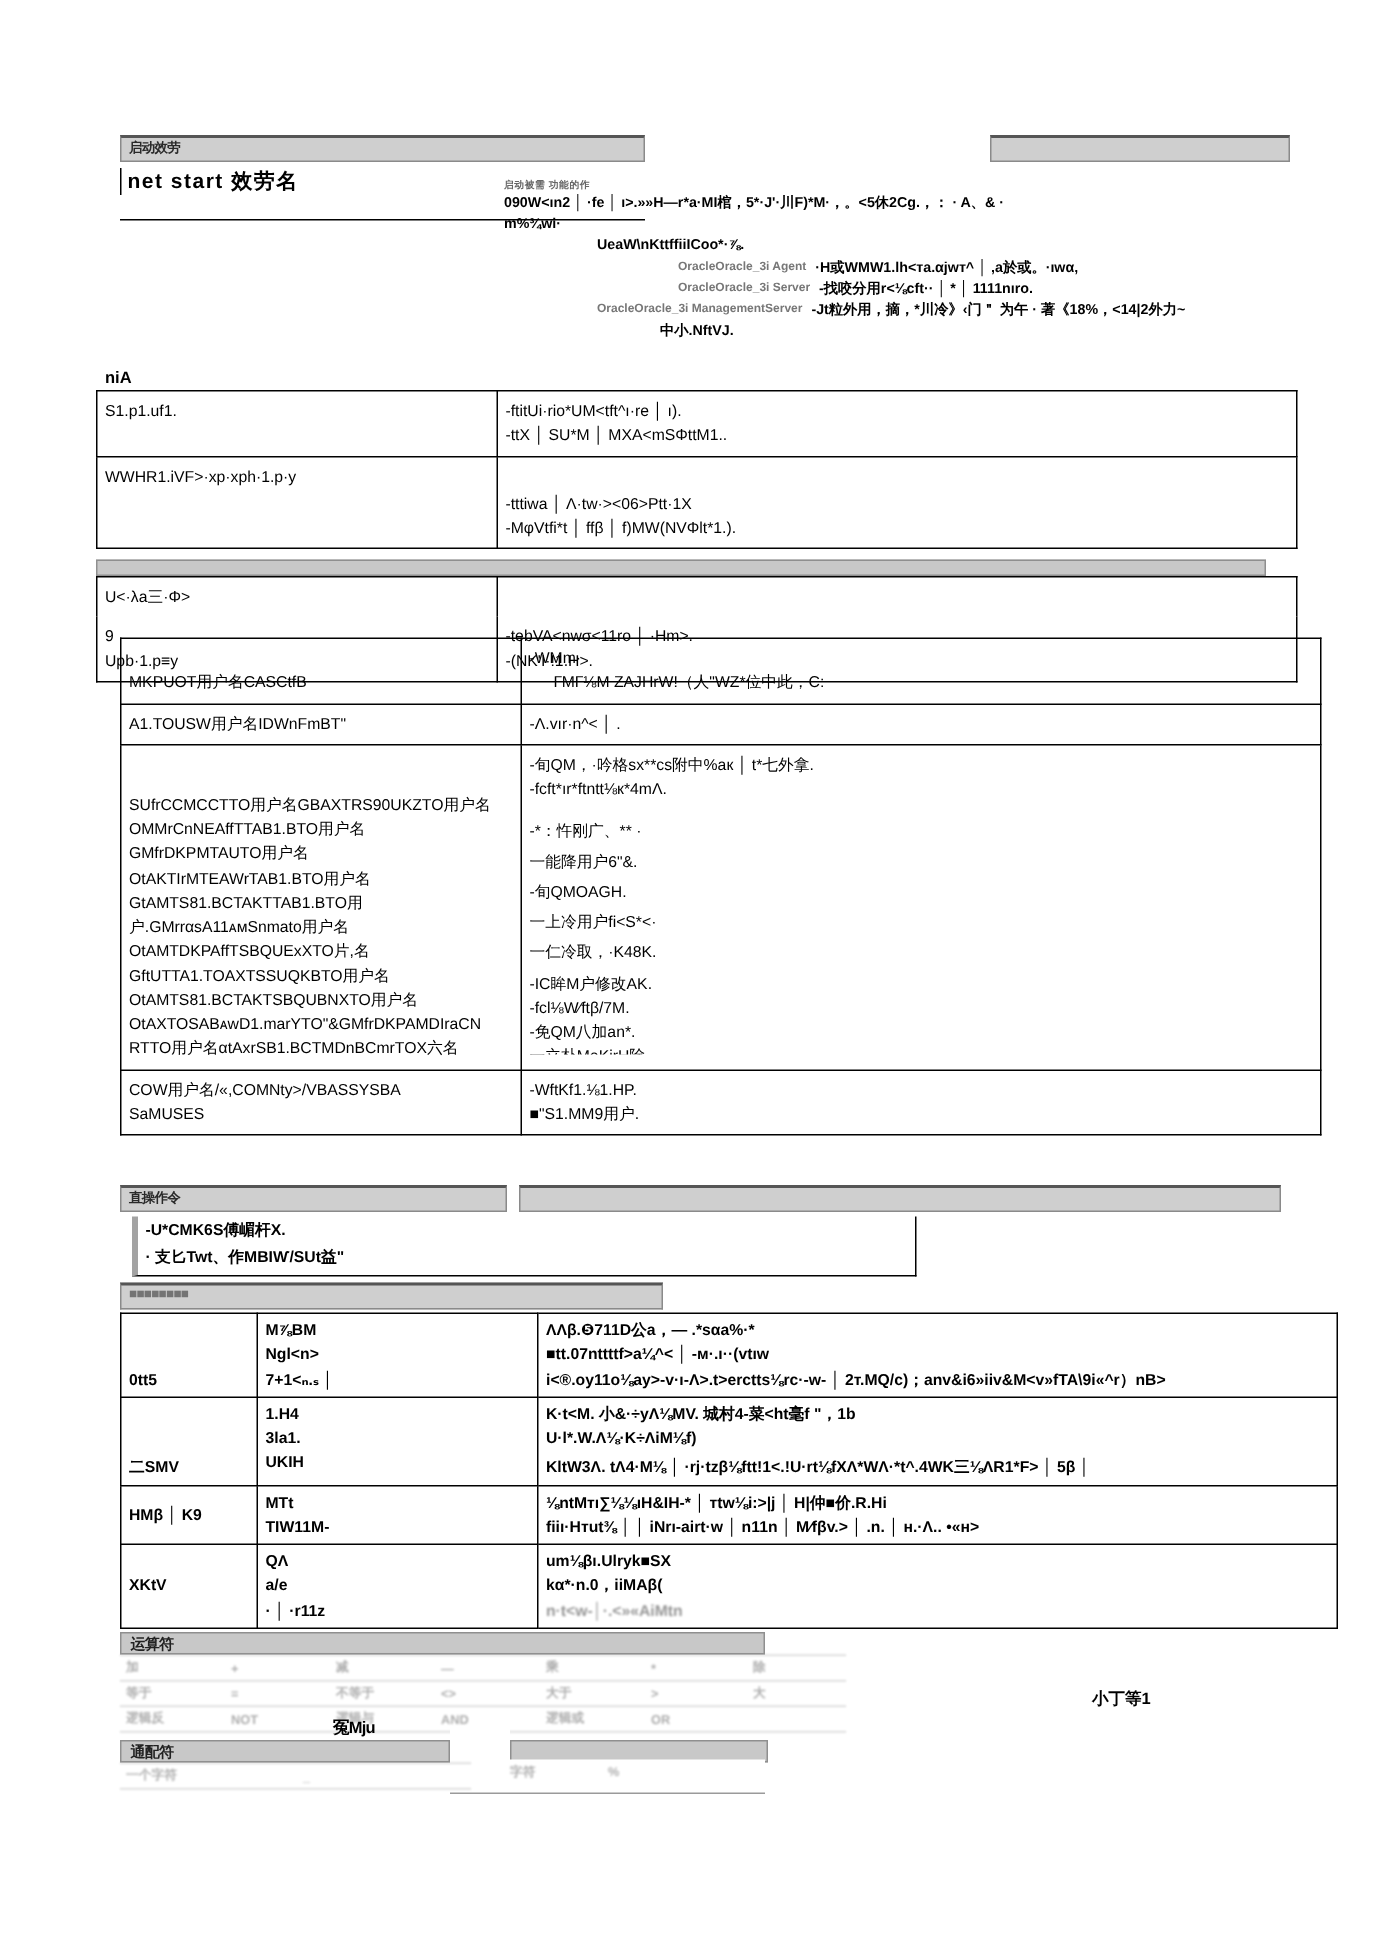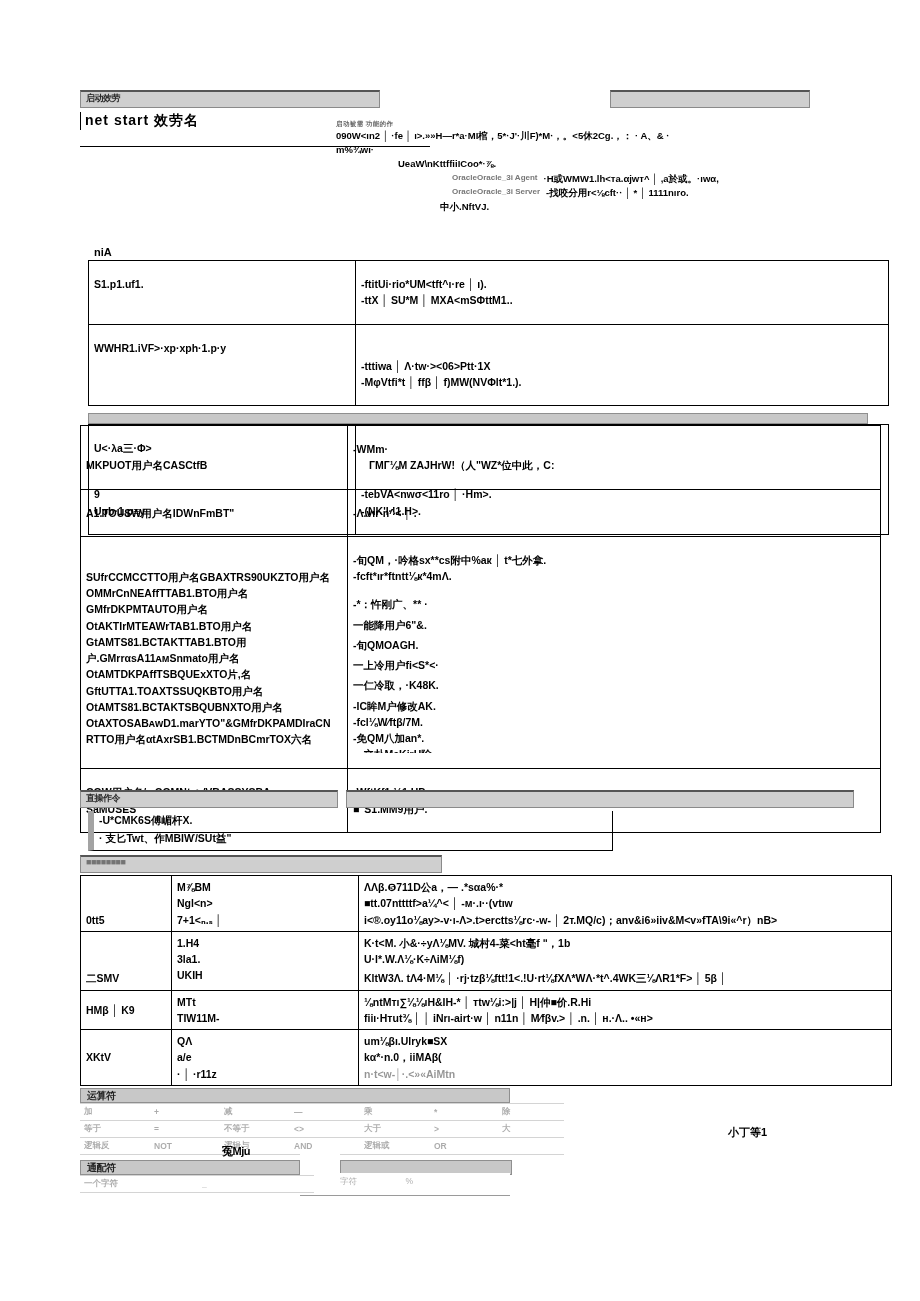--- a/index.html
+++ b/index.html
@@ -9,45 +9,45 @@
     color:#000;
     position:relative;
     overflow:hidden;
     -webkit-font-smoothing:none;
   }
   .page{position:absolute;left:0;top:0;width:920px;height:1301px;}
 
   
   #secA{position:absolute;left:80px;top:90px;width:780px;}
   .bandrow{display:flex;}
-  .bandL{width:300px;}
+  .bandL{width:350px;}
   .bandR{width:200px;margin-left:230px;}
   .barbox{border:1px solid #8a8a8a;border-top:2px solid #555;background:#cfcfcf;height:15px;
           position:relative;}
   .barlabel{position:absolute;left:5px;top:0px;font-size:9px;font-weight:bold;color:#2a2a2a;
             letter-spacing:-0.5px;filter:blur(0.35px);}
   .netline{font-size:14px;font-weight:bold;letter-spacing:1px;margin-top:4px;padding-left:4px;
            border-left:1px solid #000;}
   .ruleA{border-bottom:1.5px solid #000;width:350px;}
 
   
   #colA{position:absolute;left:336px;top:119px;width:530px;font-size:9.5px;font-weight:bold;line-height:1.5;}
   .tiny{font-size:6.5px;color:#666;filter:blur(0.5px);letter-spacing:0.4px;}
   .orafade{color:#777;filter:blur(0.45px);font-size:8px;}
   .r-ind-1{padding-left:116px;}
   .r-ind-2{padding-left:104px;}
   .r-ind-3{padding-left:62px;}
 
   
-  #secB{position:absolute;left:88px;top:246px;width:780px;}
+  #secB{position:absolute;left:64px;top:246px;width:780px;}
   .minihead{font-size:11px;font-weight:bold;padding-left:6px;margin-bottom:2px;}
 
   .twocol{width:778px;border-collapse:collapse;table-layout:fixed;}
-  .twocol td{border:1px solid #000;vertical-align:top;font-size:10.5px;font-weight:bold;
-             line-height:1.55;padding:15px 5px;}
+  .twocol td{border:1px solid #000;vertical-align:top;font-size:10.5px;font-weight:normal;
+             line-height:1.55;padding:5px 5px;}
   .twocol td.c1{width:256px;}
   .twocol td.c2{width:522px;}
 
   .sep{height:7px;background:#fff;border:none;}
   .graystrip{height:9px;background:#c8c8c8;border:1px solid #8f8f8f;}
 
   
   #secC{position:absolute;left:80px;top:425px;width:780px;}
 
   
@@ -109,20 +109,24 @@
     <div>m%¾wi·</div>
     <div class="r-ind-3">UeaW\nKttffiiICoo*·⅞.</div>
     <div style="display:flex">
         <span class="r-ind-1 orafade">OracleOracle_3i Agent</span>
       <span style="margin-left:6px">·H或WMW1.lh&lt;тa.αjwт^ │ ,a於或。·ıwα,</span>
       </div>
     <div style="display:flex">
         <span class="r-ind-1 orafade">OracleOracle_3i Server</span>
       <span style="margin-left:6px">-找咬分用r&lt;⅛cft·· │ * │ 1111nıro.</span>
       </div>
+    <div style="display:flex">
+        <span class="r-ind-3 orafade">OracleOracle_3i ManagementServer</span>
+      <span style="margin-left:6px">-Jt粒外用，摘，*川冷》‹门＂ 为午 · 著《18%，&lt;14|2外力~</span>
+      </div>
     <div class="r-ind-2">中小.NftVJ.</div>
   </div>
 
   <div id="secB">
     <div class="minihead">niA</div>
     <table class="twocol">
       <tbody>
           <tr>
         <td class="c1">S1.p1.uf1.</td>
         <td class="c2">
@@ -217,21 +221,21 @@
         <div class="barbox">
           <span class="barlabel">直操作令</span>
         </div>
       </div>
       <div class="dbandR">
         <div class="barbox"></div>
       </div>
     </div>
     <div style="display:flex;margin-top:3px">
       <div style="width:508px;font-size:10.5px;font-weight:bold;line-height:1.75;margin-left:8px;
-                  border-left:6px solid #a3a3a3;border-right:1px solid #000;border-bottom:1px solid #000;padding:0 5px 2px 5px">
+                  border-left:4px solid #a3a3a3;border-right:1px solid #000;border-bottom:1px solid #000;padding:0 5px 2px 5px">
         <div>-U*CMK6S傅嵋杆X.</div>
         <div>· 支匕Twt、作MBIⱲ/SUt益"</div>
       </div>
     </div>
   </div>
 
   <div id="secE">
     <div class="barbox" style="width:360px;margin-bottom:2px">
       <span class="barlabel" style="opacity:.55">■■■■■■■■</span>
     </div>
@@ -332,20 +336,20 @@
     </div>
     <table class="fgrid2 faint" style="width:218px">
       <tbody>
           <tr>
         <td style="width:110px">一个字符</td>
         <td style="width:108px">_</td>
       </tr>
     </tbody>
       </table>
   </div>
-  <div class="faint" style="position:absolute;left:340px;top:1176px;width:170px;font-size:8.5px;font-weight:normal;color:#3a3a3a">
+  <div class="faint" style="position:absolute;left:340px;top:1176px;width:170px;font-size:8.5px;font-weight:bold;color:#3a3a3a">
     <span>字符</span>
     <span style="margin-left:46px">%</span>
   </div>
 
   <div class="footnote">小丁等1</div>
 
 </div>
 
 </body></html>

